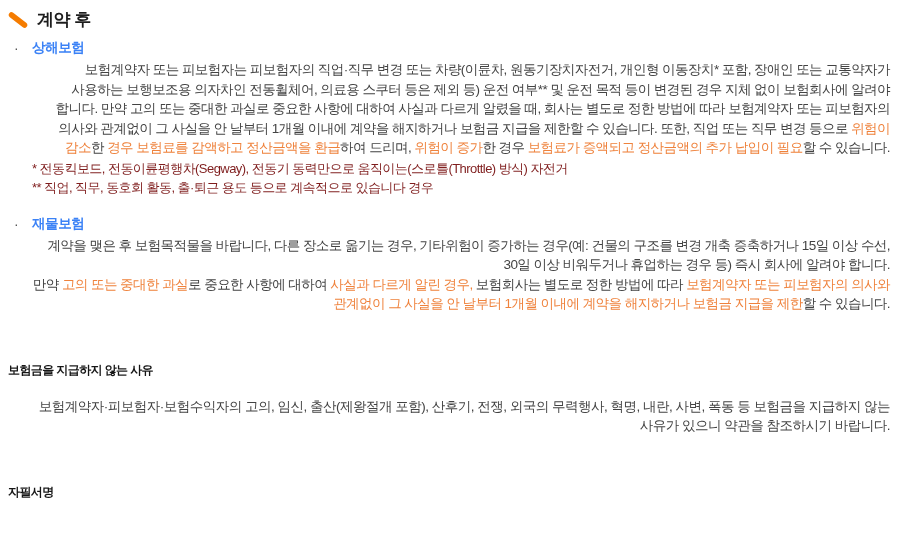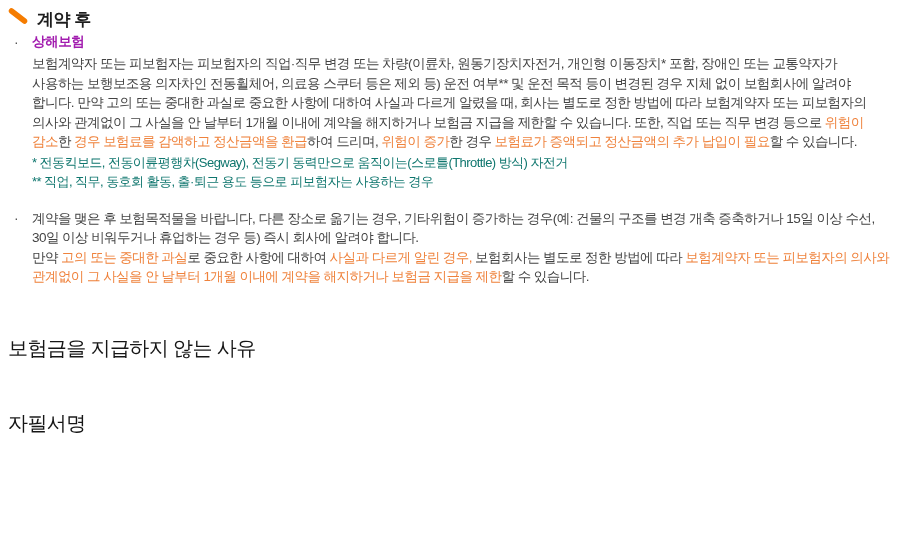--- a/index.html
+++ b/index.html
@@ -6,55 +6,56 @@
   body{
     width:900px;height:559px;overflow:hidden;
     font-family:"Liberation Sans","DejaVu Sans",sans-serif;
     color:#3f3f3f;
     -webkit-font-smoothing:antialiased;
   }
   .page{padding:6px 10px 0 8px;}
 
   
   .top-heading{
-    display:flex;align-items:flex-start;gap:9px;
-    margin:2px 0 2px 0;
+    display:flex;align-items:center;gap:9px;
+    margin:2px 0 8px 0;
   }
   .top-heading .stroke-icon{width:20px;height:16px;flex:0 0 auto;display:block;}
   .top-heading h1{
     margin:0;font-size:17px;font-weight:bold;color:#1d1d1d;letter-spacing:-0.5px;
   }
 
   
   .bullet-item{display:flex;margin:0 0 18px 0;}
   .bullet-dot{
     flex:0 0 18px;color:#555;font-size:14px;line-height:19px;
     padding-top:0;text-align:left;padding-left:6px;
   }
   .bullet-content{flex:1 1 auto;}
   .bullet-label{
-    font-size:13.5px;font-weight:bold;color:#a21caf;letter-spacing:-0.4px;
+    font-size:13.5px;font-weight:bold;color:#3b82f6;letter-spacing:-0.4px;
     margin-bottom:3px;
   }
   .body-text{
     font-size:13.5px;line-height:19.5px;color:#434343;letter-spacing:-0.55px;
     word-break:keep-all;
+    text-align:right;
   }
   .body-text .hl{color:#ef823c;}
   .footnotes{margin-top:1px;}
   .footnote{
-    font-size:13px;line-height:19px;color:#0f766e;letter-spacing:-0.55px;
+    font-size:13px;line-height:19px;color:#7f1d1d;letter-spacing:-0.55px;
   }
   .para-gap{}
 
   
   .section{margin-top:48px;}
   .section.last{}
   .section h2{
-    margin:0 0 18px 0;font-size:20px;font-weight:normal;color:#161616;letter-spacing:-0.6px;
+    margin:0 0 18px 0;font-size:12px;font-weight:bold;color:#161616;letter-spacing:-0.6px;
   }
   .section .body-text{letter-spacing:-0.5px;}
 </style>
 </head>
 <body>
 
 <div class="page">
 
   <div class="top-heading">
     <svg class="stroke-icon" viewBox="0 0 20 16" aria-hidden="true">
@@ -63,35 +64,37 @@
     <h1>계약 후</h1>
   </div>
 
   <div class="bullet-item">
     <div class="bullet-dot">·</div>
     <div class="bullet-content">
       <div class="bullet-label">상해보험</div>
       <div class="body-text"><span>보험계약자 또는 피보험자는 피보험자의 직업·직무 변경 또는 차량(이륜차, 원동기장치자전거, 개인형 이동장치* 포함, 장애인 또는 교통약자가 사용하는 보행보조용 의자차인 전동휠체어, 의료용 스쿠터 등은 제외 등) 운전 여부** 및 운전 목적 등이 변경된 경우 지체 없이 보험회사에 알려야 합니다. 만약 고의 또는 중대한 과실로 중요한 사항에 대하여 사실과 다르게 알렸을 때, 회사는 별도로 정한 방법에 따라 보험계약자 또는 피보험자의 의사와 관계없이 그 사실을 안 날부터 1개월 이내에 계약을 해지하거나 보험금 지급을 제한할 수 있습니다. 또한, 직업 또는 직무 변경 등으로 </span><span class="hl">위험이 감소</span><span>한 </span><span class="hl">경우 보험료를 감액하고 정산금액을 환급</span><span>하여 드리며, </span><span class="hl">위험이 증가</span><span>한 경우 </span><span class="hl">보험료가 증액되고 정산금액의 추가 납입이 필요</span><span>할 수 있습니다.</span></div>
       <div class="footnotes">
         <div class="footnote">* 전동킥보드, 전동이륜평행차(Segway), 전동기 동력만으로 움직이는(스로틀(Throttle) 방식) 자전거</div>
-        <div class="footnote">** 직업, 직무, 동호회 활동, 출·퇴근 용도 등으로 피보험자는 사용하는 경우</div>
+        <div class="footnote">** 직업, 직무, 동호회 활동, 출·퇴근 용도 등으로 계속적으로 있습니다 경우</div>
       </div>
     </div>
   </div>
 
   <div class="bullet-item">
     <div class="bullet-dot">·</div>
     <div class="bullet-content">
+      <div class="bullet-label">재물보험</div>
       <div class="body-text"><span>계약을 맺은 후 보험목적물을 바랍니다, 다른 장소로 옮기는 경우, 기타위험이 증가하는 경우(예: 건물의 구조를 변경 개축 증축하거나 15일 이상 수선, 30일 이상 비워두거나 휴업하는 경우 등) 즉시 회사에 알려야 합니다.</span></div>
       <div class="body-text para-gap"><span>만약 </span><span class="hl">고의 또는 중대한 과실</span><span>로 중요한 사항에 대하여 </span><span class="hl">사실과 다르게 알린 경우,</span><span> 보험회사는 별도로 정한 방법에 따라 </span><span class="hl">보험계약자 또는 피보험자의 의사와 관계없이 그 사실을 안 날부터 1개월 이내에 계약을 해지하거나 보험금 지급을 제한</span><span>할 수 있습니다.</span></div>
     </div>
   </div>
 
   <div class="section">
     <h2>보험금을 지급하지 않는 사유</h2>
+    <div class="body-text">보험계약자·피보험자·보험수익자의 고의, 임신, 출산(제왕절개 포함), 산후기, 전쟁, 외국의 무력행사, 혁명, 내란, 사변, 폭동 등 보험금을 지급하지 않는 사유가 있으니 약관을 참조하시기 바랍니다.</div>
   </div>
 
   <div class="section last">
     <h2>자필서명</h2>
 
   </div>
 
 </div>
 
 </body></html>

